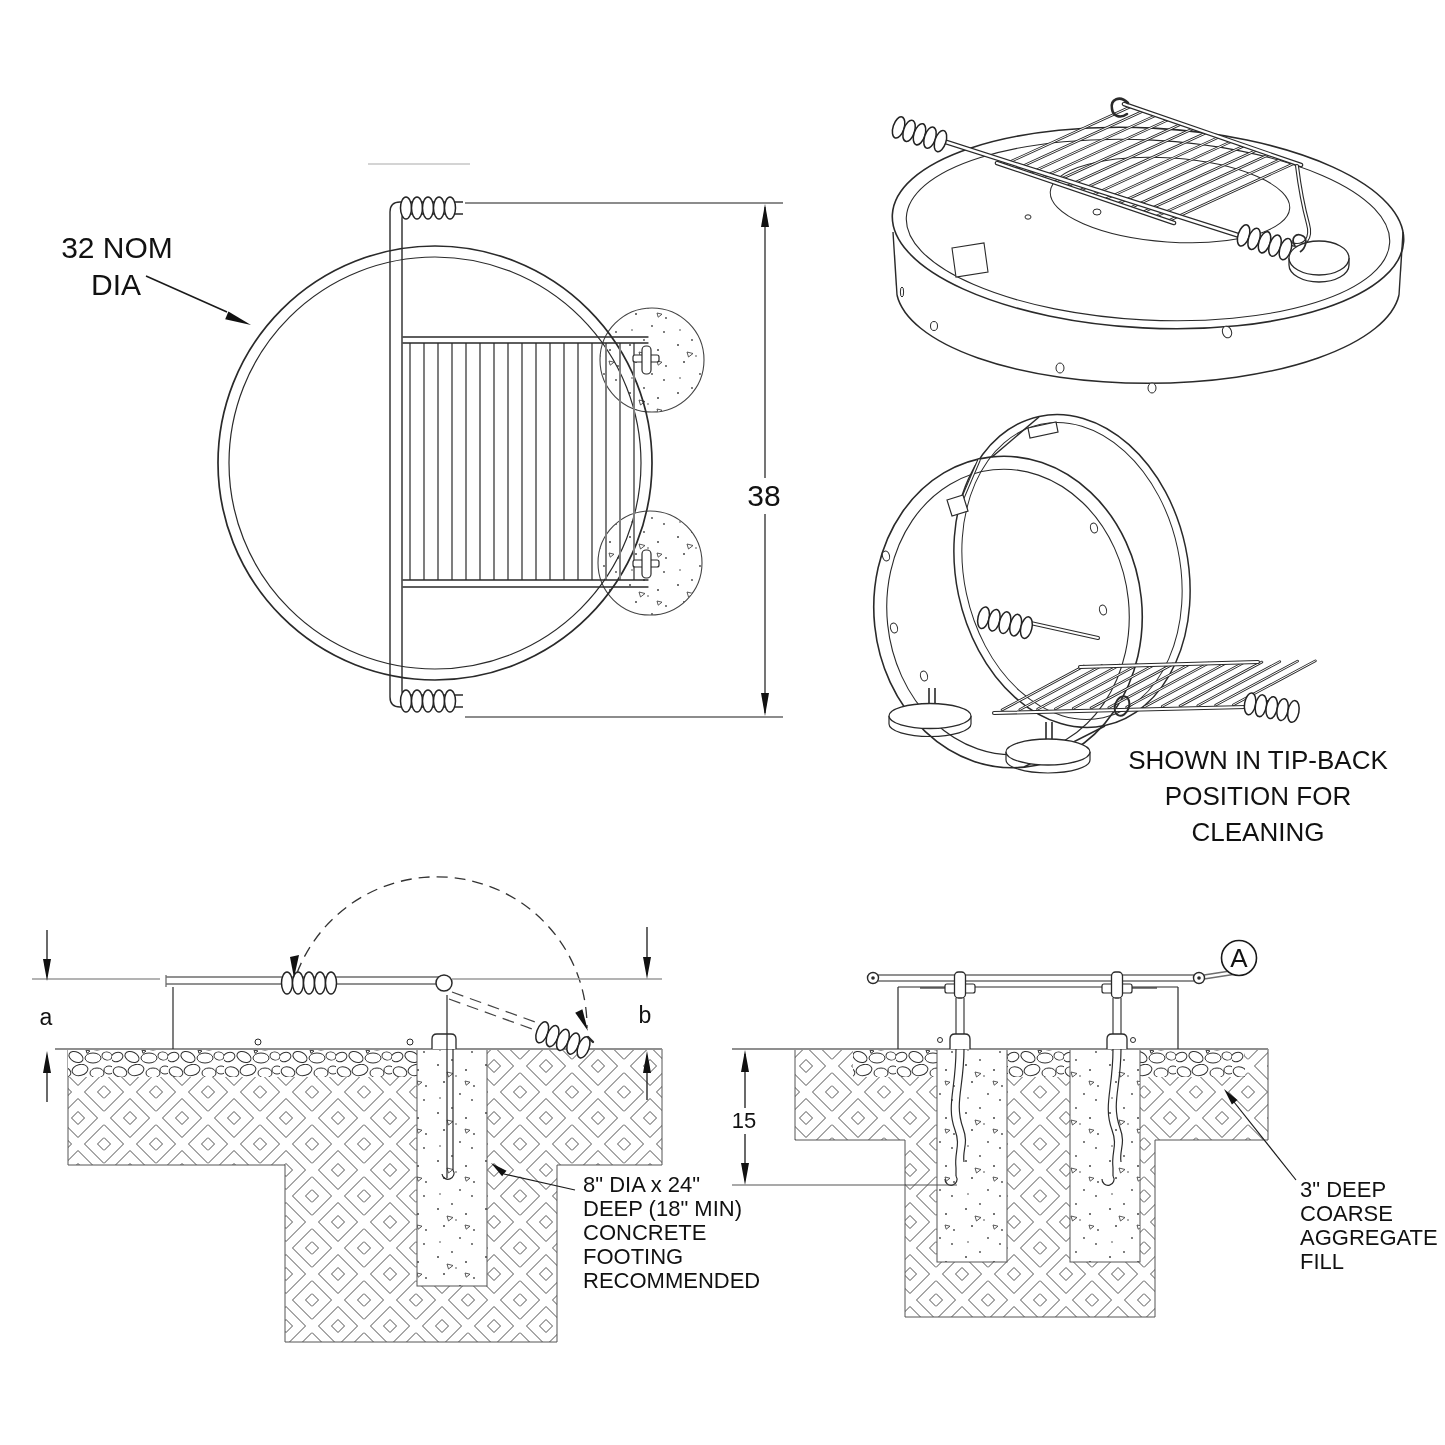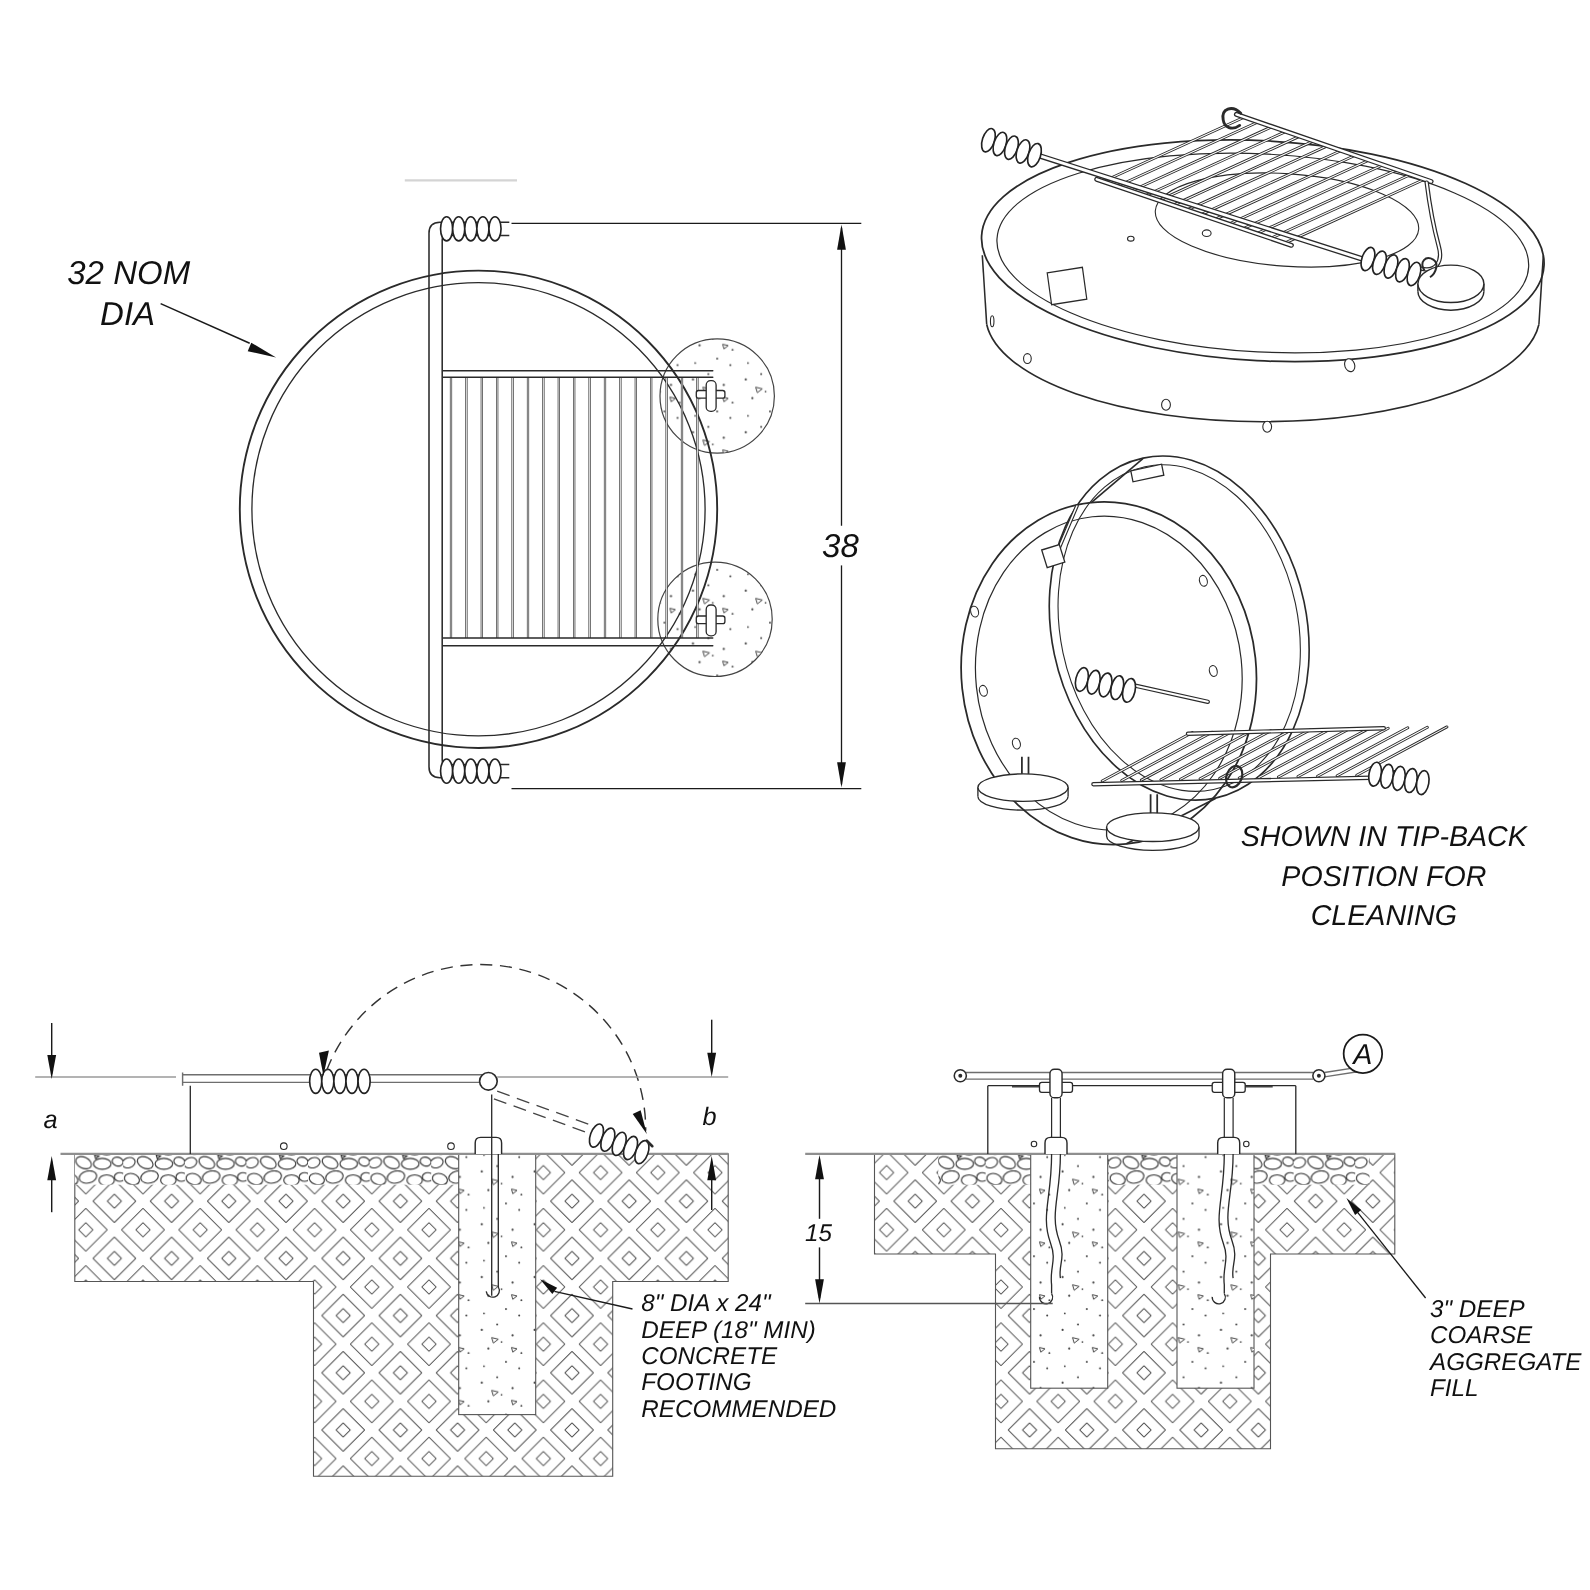--- a/index.html
+++ b/index.html
@@ -1,16 +1,16 @@
 <!DOCTYPE html>
 <html><head>
 <meta charset="utf-8">
 <style>
   html,body{margin:0;padding:0;background:#ffffff;}
-  .stage{position:relative;width:1445px;height:1445px;background:#fff;overflow:hidden;font-style:italic;}
+  .stage{position:relative;width:1445px;height:1445px;background:#fff;overflow:hidden;}
   svg{display:block;}
   text{font-family:"Liberation Sans",sans-serif;fill:#111;}
   .t30{font-size:30px;}
   .t26{font-size:26px;}
   .t23{font-size:23px;}
   .t22{font-size:22px;}
   .mid{text-anchor:middle;}
 </style>
 </head>
 <body>

